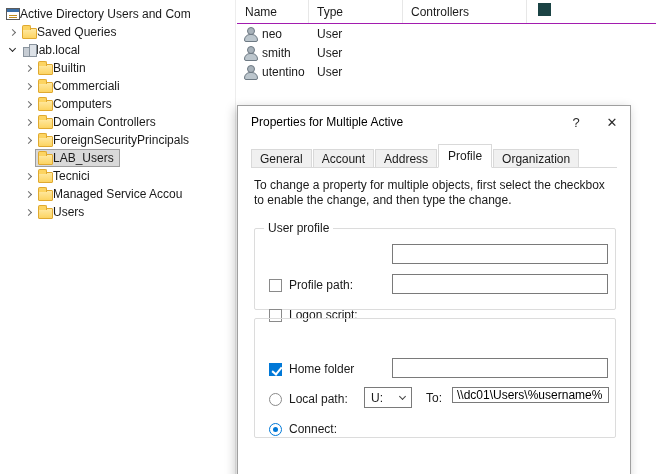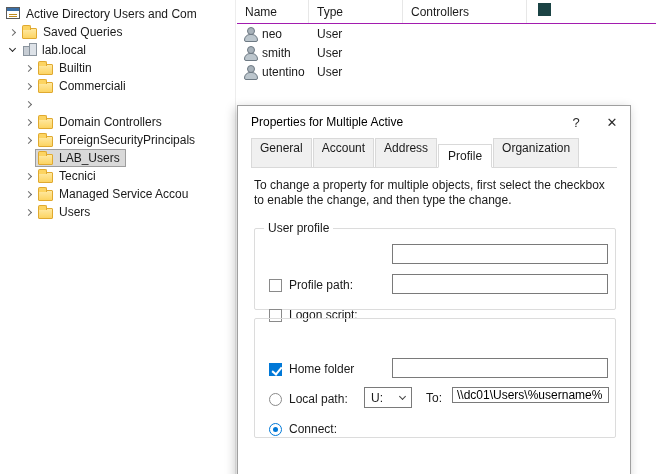--- a/index.html
+++ b/index.html
@@ -5,21 +5,21 @@
   * { margin:0; padding:0; box-sizing:border-box; }
   body { background:#cfcfcf; font-family:"Liberation Sans","DejaVu Sans",sans-serif; }
   .screen { position:relative; width:656px; height:474px; background:#fff; overflow:hidden; font-size:12px; color:#1a1a1a; }
 
   
   .tree { position:absolute; left:0; top:0; width:236px; height:474px; background:#fff; border-right:1px solid #ededed; padding-top:5px; }
   .trow { display:flex; align-items:center; height:18px; white-space:nowrap; overflow:hidden; }
   .chev { width:16px; height:16px; display:flex; align-items:center; justify-content:center; flex:none; }
   .chev i { display:block; width:5px; height:5px; border-right:1px solid #6b6b6b; border-bottom:1px solid #6b6b6b; transform:rotate(-45deg); }
   .chev.exp i { transform:rotate(45deg); margin-top:-3px; border-color:#262626; }
-  .rowbox { display:flex; gap:6px; padding:1px 5px 1px 2px; }
+  .rowbox { display:flex; align-items:center; padding:1px 5px 1px 2px; }
   .trow.sel .rowbox { background:#d9d9d9; outline:1px solid #9d9d9d; }
   .lbl { color:#1a1a1a; }
 
   
   .ic-folder { position:relative; width:15px; height:11px; background:linear-gradient(#ffe9a2,#fcd462); border:1px solid #e0a92f; border-radius:1px; flex:none; margin-top:3px; }
   .ic-folder::before { content:""; position:absolute; left:-1px; top:-4px; width:7px; height:4px; background:#fcd462; border:1px solid #e0a92f; border-bottom:none; border-radius:2px 2px 0 0; }
   .ic-root { position:relative; width:14px; height:12px; background:#fff; border:1px solid #5a5a5a; flex:none; }
   .ic-root::before { content:""; position:absolute; left:0; top:0; right:0; height:3px; background:#3a6ea5; }
   .ic-root::after { content:""; position:absolute; left:2px; top:6px; width:8px; height:1px; background:#c08c1e; box-shadow:0 2px 0 #c08c1e; }
   .ic-domain { position:relative; width:14px; height:12px; flex:none; }
@@ -39,21 +39,21 @@
   .lrow .c-type { width:94px; padding-left:8px; }
   .lrow .c-desc { padding-left:8px; }
   .darksq { position:absolute; left:301px; top:3px; width:13px; height:13px; background:#1b4344; }
 
   
   .dialog { position:absolute; left:237px; top:105px; width:394px; height:380px; background:#fff; border:1px solid #9f9f9f; box-shadow:-2px 3px 10px rgba(0,0,0,.22); z-index:5; }
   .dlg-title { height:32px; display:flex; align-items:center; padding-left:13px; }
   .dlg-title .t { flex:1; color:#000; }
   .dlg-btn { width:36px; height:30px; display:flex; align-items:center; justify-content:center; color:#2b2b2b; font-size:13px; }
   .tabrow { position:absolute; top:40px; left:13px; right:13px; height:22px; display:flex; align-items:flex-end; border-bottom:1px solid #d9d9d9; }
-  .tab { padding:2px 8px 12px; border:1px solid #d9d9d9; border-bottom:none; background:#f0f0f0; margin-right:1px; }
+  .tab { padding:2px 8px 1px; border:1px solid #d9d9d9; border-bottom:none; background:#f0f0f0; margin-right:1px; }
   .tab.active { background:#fff; border-bottom:1px solid #fff; margin-bottom:-1px; padding:4px 9px; }
   .desc { position:absolute; top:72px; left:16px; width:362px; line-height:15px; color:#1a1a1a; }
   .group { position:absolute; left:16px; width:362px; border:1px solid #dcdcdc; border-radius:2px; }
   .g1 { top:122px; height:82px; }
   .g2 { top:212px; height:120px; }
   .group-label { position:absolute; top:-8px; left:9px; background:#fff; padding:0 4px; }
   .frow { position:absolute; left:14px; display:flex; align-items:center; gap:7px; height:20px;margin-top:31px; }
   .checkbox { width:13px; height:13px; border:1px solid #8a8a8a; background:#fff; flex:none; position:relative; }
   .checkbox.checked { background:#0078d7; border-color:#0078d7; }
   .checkbox.checked::after { content:""; position:absolute; left:4px; top:1px; width:4px; height:8px; border-right:2px solid #fff; border-bottom:2px solid #fff; transform:rotate(40deg); }
@@ -111,20 +111,24 @@
         </span>
       <span class="rowbox">
           <span class="ic-folder"></span>
           <span class="lbl">Commerciali</span>
         </span>
     </div>
     <div class="trow" style="padding-left:20px">
       <span class="chev">
           <i></i>
         </span>
+      <span class="rowbox">
+          <span class="ic-folder"></span>
+          <span class="lbl">Computers</span>
+        </span>
     </div>
     <div class="trow" style="padding-left:20px">
       <span class="chev">
           <i></i>
         </span>
       <span class="rowbox">
           <span class="ic-folder"></span>
           <span class="lbl">Domain Controllers</span>
         </span>
     </div>

